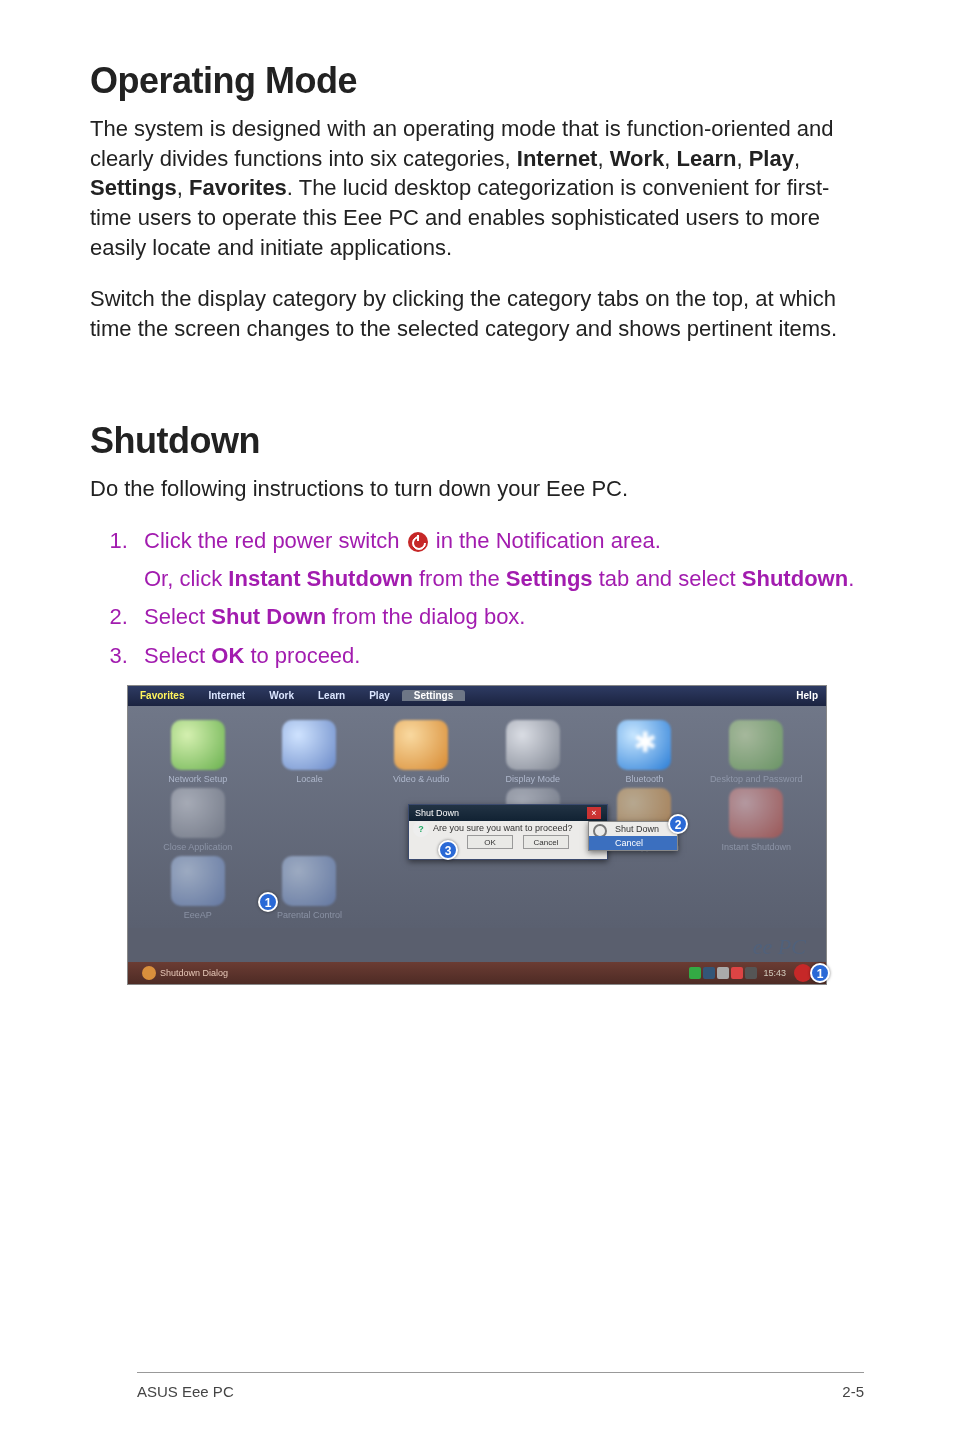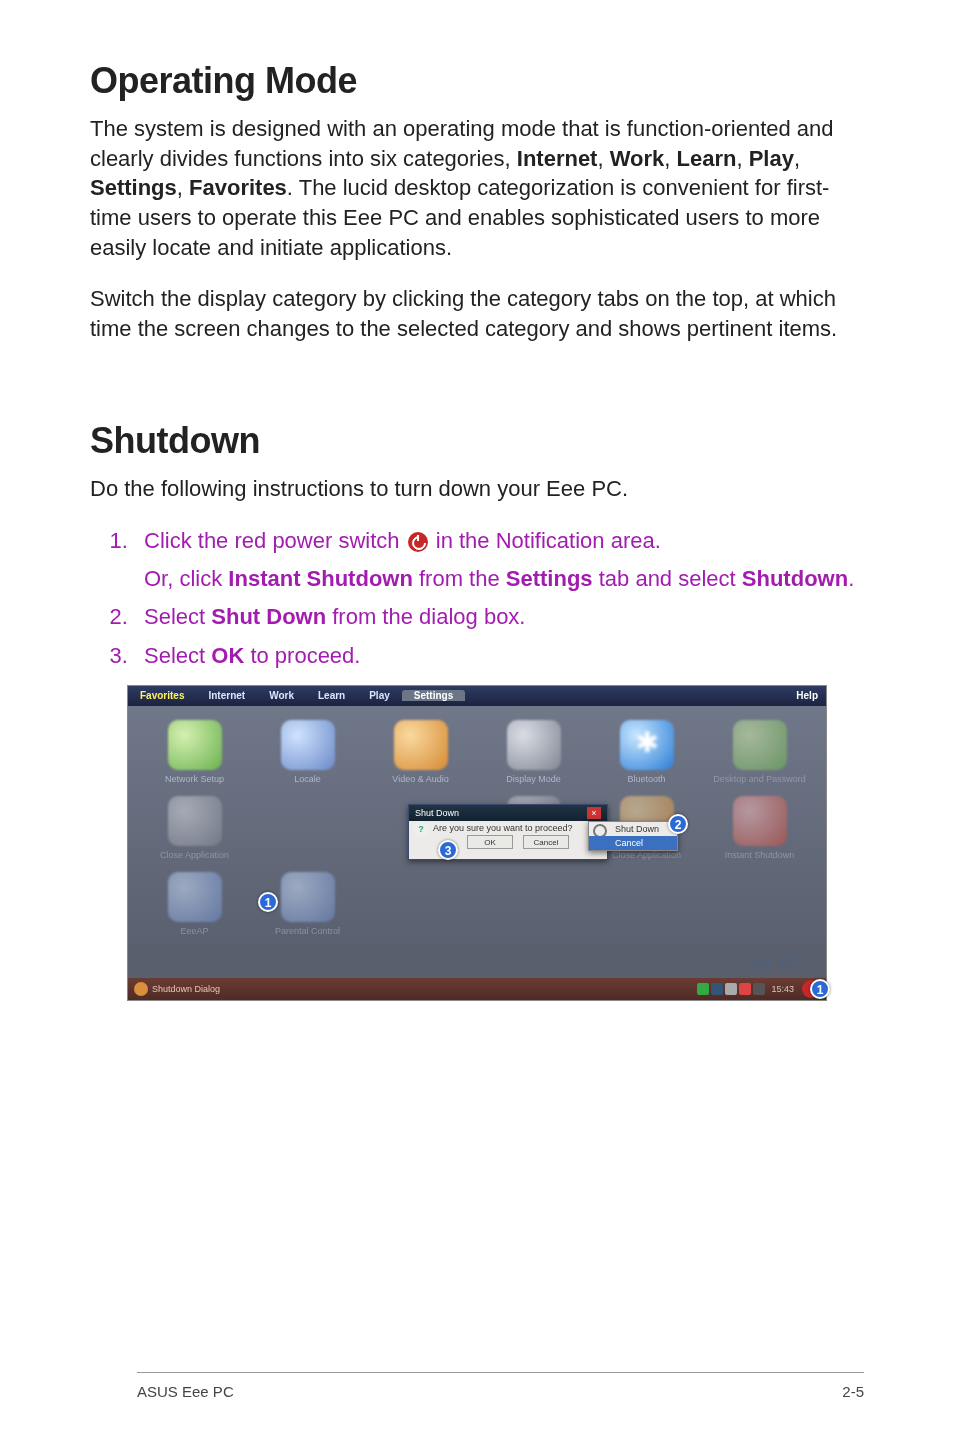--- a/index.html
+++ b/index.html
@@ -84,21 +84,21 @@
     color: #dbe6ff;
     font-weight: 700;
     filter: blur(.4px);
   }
   .mock .tab.fav { color: #fff45c; }
   .mock .tab.sel { background: #6d7686; color: #fff; border-radius: 3px 3px 0 0; }
   .mock .help { margin-left: auto; padding-right:8px; color:#fff; }
   .mock .grid {
     display: grid;
     grid-template-columns: repeat(6, 1fr);
-    gap: 12px;
+    gap: 4px;
     padding: 14px 16px 8px 16px;
     background: linear-gradient(#707788,#5a6070);
     position: relative;
   }
   .cell { text-align: center; position: relative; }
   .ico {
     width: 54px; height: 50px;
     margin: 0 auto 4px auto;
     border-radius: 10px;
     background: radial-gradient(circle at 30% 30%, #cfe3ff, #6a89c7);
@@ -163,21 +163,21 @@
   .menu .mtxt { margin-left:22px; filter:blur(.2px);}
   .mock .brand {
     text-align:right; padding:6px 20px 2px 0;
     font-style: italic; font-size:22px; color:#50617b;
     font-family: Georgia, serif; filter: blur(.3px);
   }
   .taskbar {
     height: 22px;
     background: linear-gradient(#6b3c33,#4e2b25);
     display:flex; align-items:center; justify-content:space-between;
-    padding: 0 6px;
+    padding: 0 14px;
     position: relative;
   }
   .taskbar .left { display:flex; align-items:center; gap:4px;}
   .tb-ico { width:14px;height:14px;border-radius:50%;background:#d98f3c;filter:blur(.6px);}
   .tb-txt { font-size:9px;color:#e8c9b9;filter:blur(.4px);}
   .taskbar .right { display:flex;align-items:center;gap:2px;}
   .tray { width:auto;height:14px;display:flex;gap:2px;align-items:center;}
   .tray span { width:12px;height:12px;background:#3a4;border-radius:2px;display:inline-block;filter:blur(.6px);}
   .tray span:nth-child(2){background:#357;}
   .tray span:nth-child(3){background:#aaa;}

